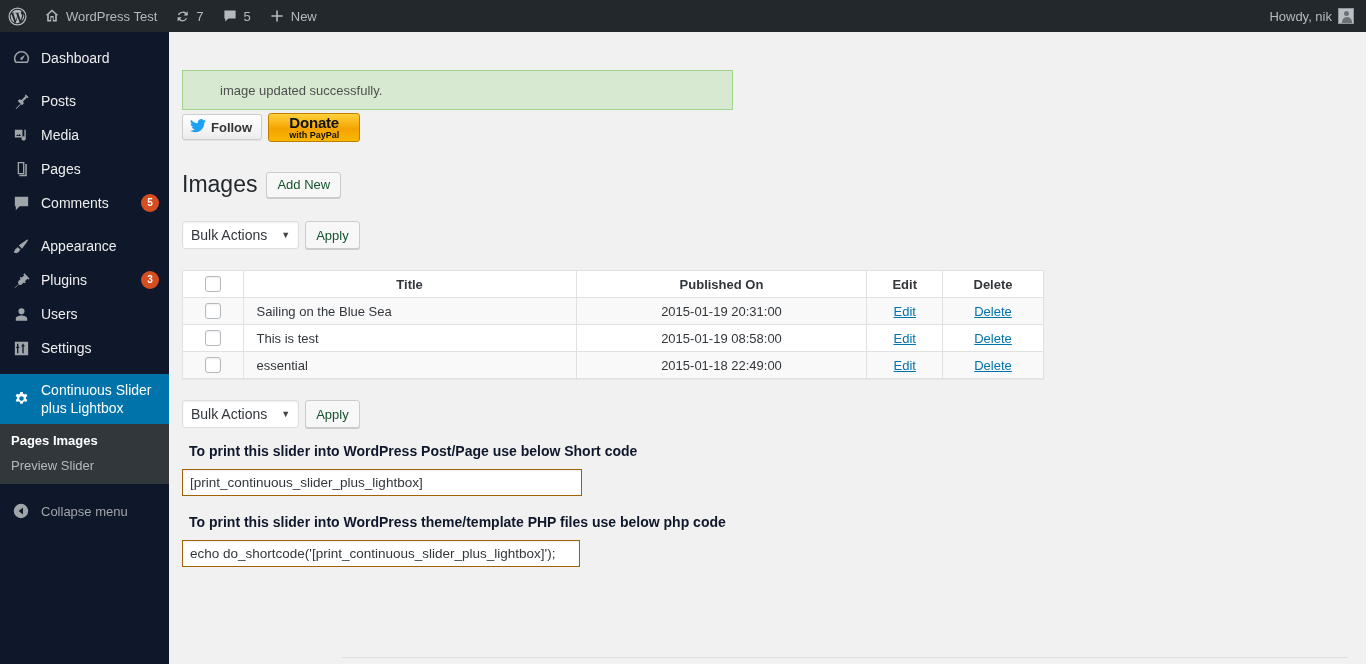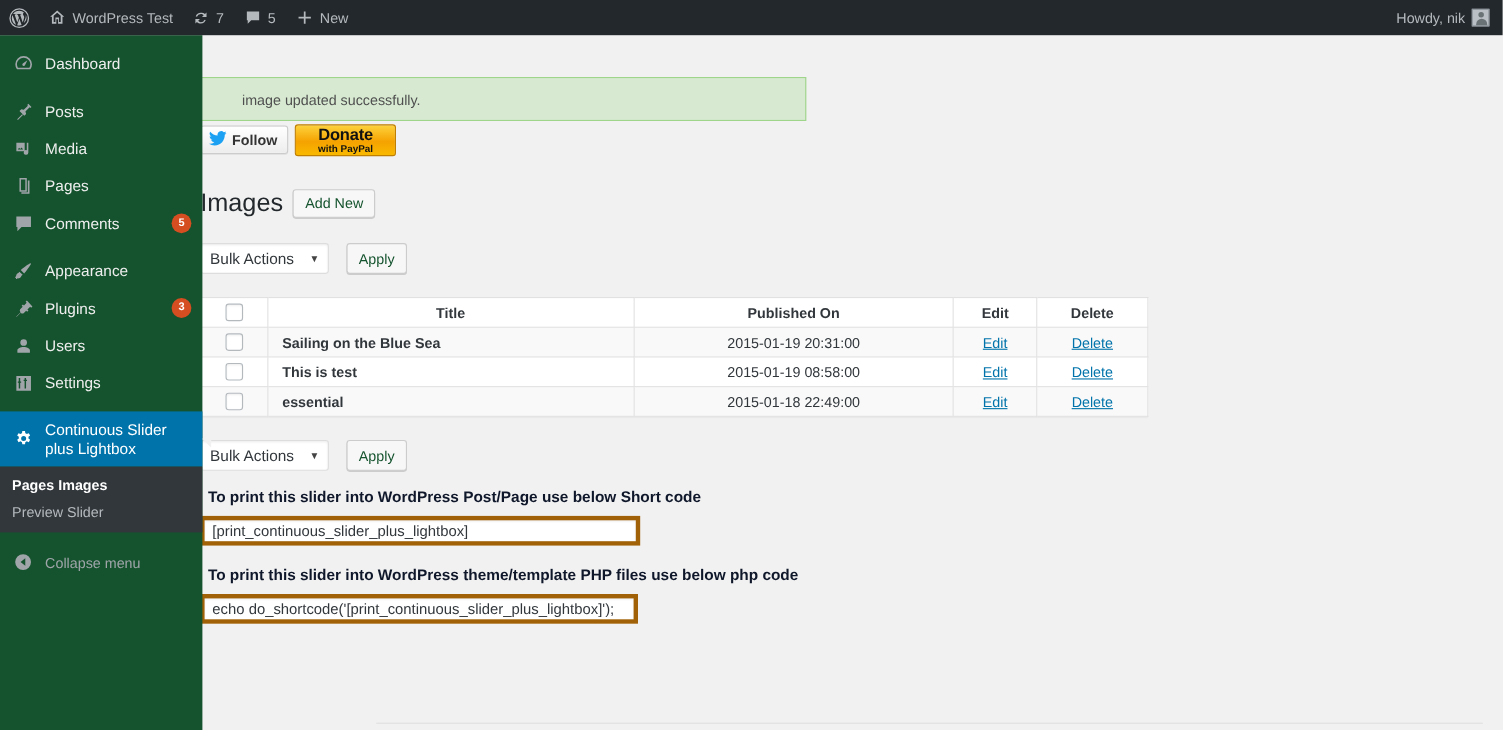--- a/index.html
+++ b/index.html
@@ -44,22 +44,22 @@
     width: 5px; height: 5px; border-radius: 50%; background: #6b7276;
   }
   .avatar-box::after {
     content: ""; position: absolute; left: 2.5px; top: 8px;
     width: 10px; height: 6px; border-radius: 5px 5px 0 0; background: #6b7276;
   }
 
   
   #sidebar {
     position: absolute; top: 32px; left: 0;
-    width: 184px; height: 632px;
-    background: #14532d;
+    width: 169px; height: 632px;
+    background: #0f172a;
     z-index: 40;
   }
   .menu-item {
     position: relative;
     display: flex; align-items: center; gap: 10px;
     min-height: 34px;
     padding: 7px 0 7px 11px;
     color: #eee;
     font-size: 14px;
     line-height: 18px;
@@ -155,21 +155,21 @@
   }
   .wp-btn {
     display: inline-flex; align-items: center; justify-content: center;
     height: 26px; padding: 0 10px;
     background: #f7f7f7; border: 1px solid #ccc; border-radius: 3px;
     box-shadow: 0 1px 0 #ccc;
     font-size: 13px; color: #14532d; cursor: pointer; white-space: nowrap;
   }
 
   
-  .bulk-bar { display: flex; align-items: center; gap: 16px; }
+  .bulk-bar { display: flex; align-items: center; gap: 6px; }
   .bulk-bar.top { margin-top: 22px; }
   .bulk-bar.bottom { margin-top: 21px; }
   .wp-select {
     display: inline-flex; align-items: center;
     height: 28px; padding: 0 8px;
     background: #fff; border: 1px solid #ddd; border-radius: 3px;
     box-shadow: 0 1px 2px rgba(0,0,0,.07) inset;
     font-size: 14px; color: #32373c; cursor: pointer;
   }
   .wp-select .caret { margin-left: 14px; font-size: 9px; color: #444; }
@@ -193,40 +193,40 @@
     color: #32373c;
   }
   #img-table th { font-weight: bold; background: #fff; }
   #img-table tbody tr:nth-child(odd) td { background: #f9f9f9; }
   #img-table tbody tr:nth-child(even) td { background: #fff; }
   .col-cb { width: 60px; }
   .col-title { width: 330px; text-align: left !important; }
   .col-date { width: 288px; }
   .col-edit { width: 75px; }
   .col-del { width: 100px; }
-  #img-table tbody td.col-title { font-weight: bold; padding-left: 13px; }
+  #img-table tbody td.col-title { font-weight: normal; padding-left: 13px; }
   #img-table tbody tr td { height: 27px; }
   .cb {
     width: 16px; height: 16px; display: inline-block;
     background: #fff; border: 1px solid #b4b9be; border-radius: 3px;
     box-shadow: inset 0 1px 2px rgba(0,0,0,.07);
     vertical-align: middle; cursor: pointer;
   }
   .tlink { color: #0073aa; text-decoration: underline; cursor: pointer; }
 
   
   .sc-label {
     margin-top: 15px; margin-left: 7px;
     font-size: 14px; font-weight: bold; color: #0f172a;
   }
   .sc-input {
     display: block; margin-top: 10px;
     width: 400px; height: 27px;
     padding: 0 7px;
-    background: #fff; border: 4px solid #a16207; border-radius: 0;
+    background: #fff; border: 1px solid #a16207; border-radius: 0;
     box-shadow: 0 1px 2px rgba(0,0,0,.07) inset;
     font-family: "Liberation Sans", sans-serif;
     font-size: 13.5px; color: #32373c;
     line-height: 25px;
   }
   #php-label { margin-top: 18px; }
   #php-input { width: 398px; }
 
   
   #footer {

